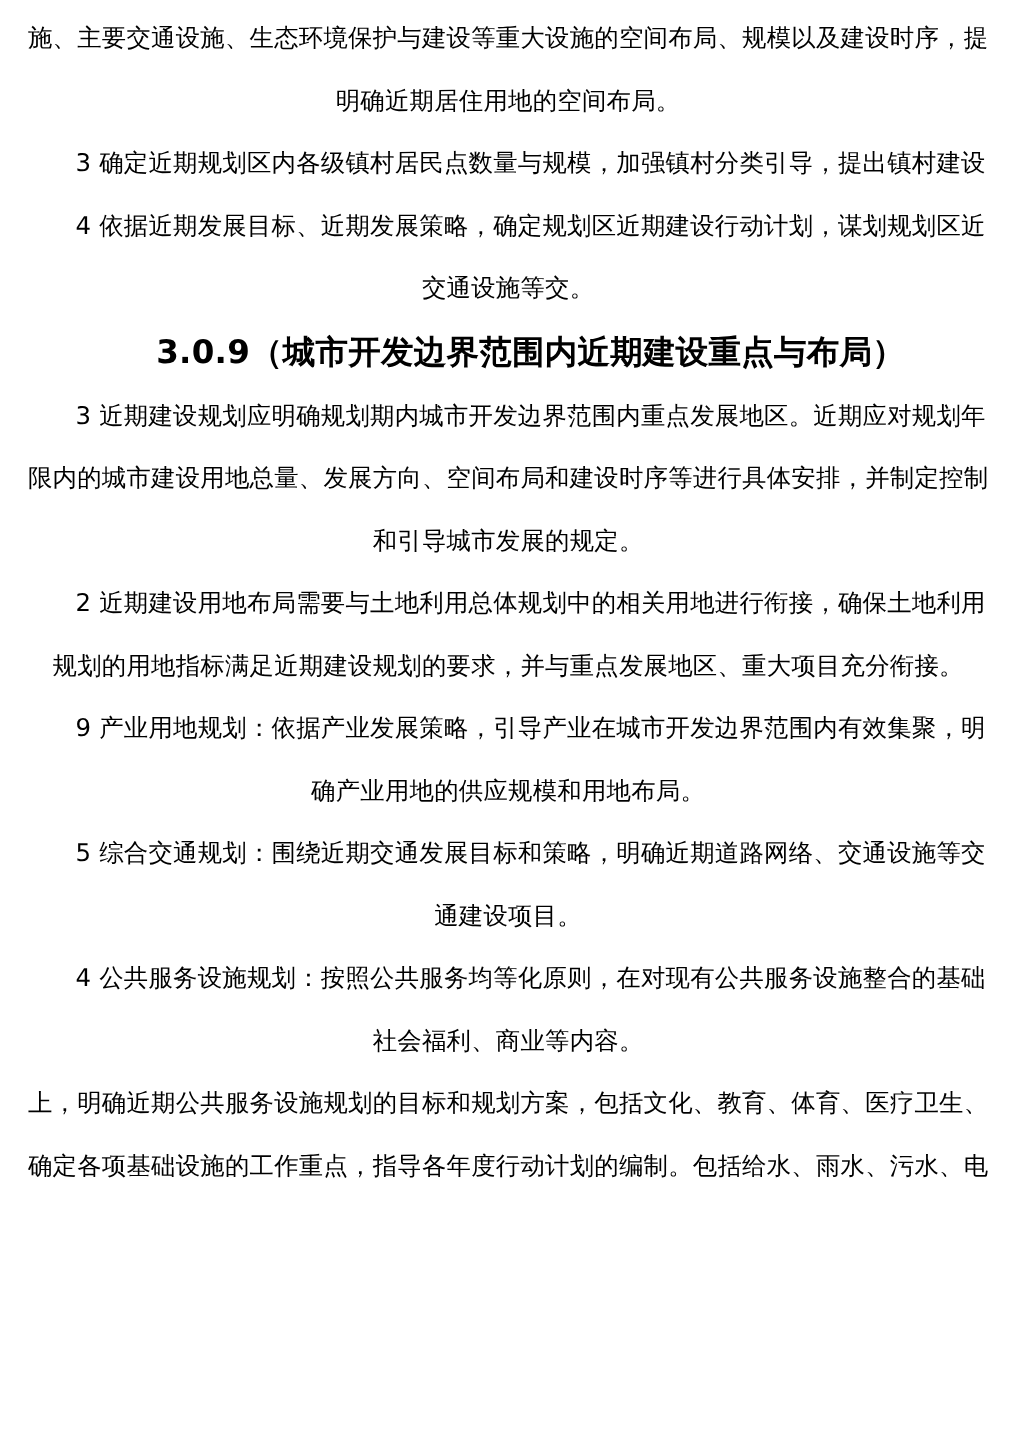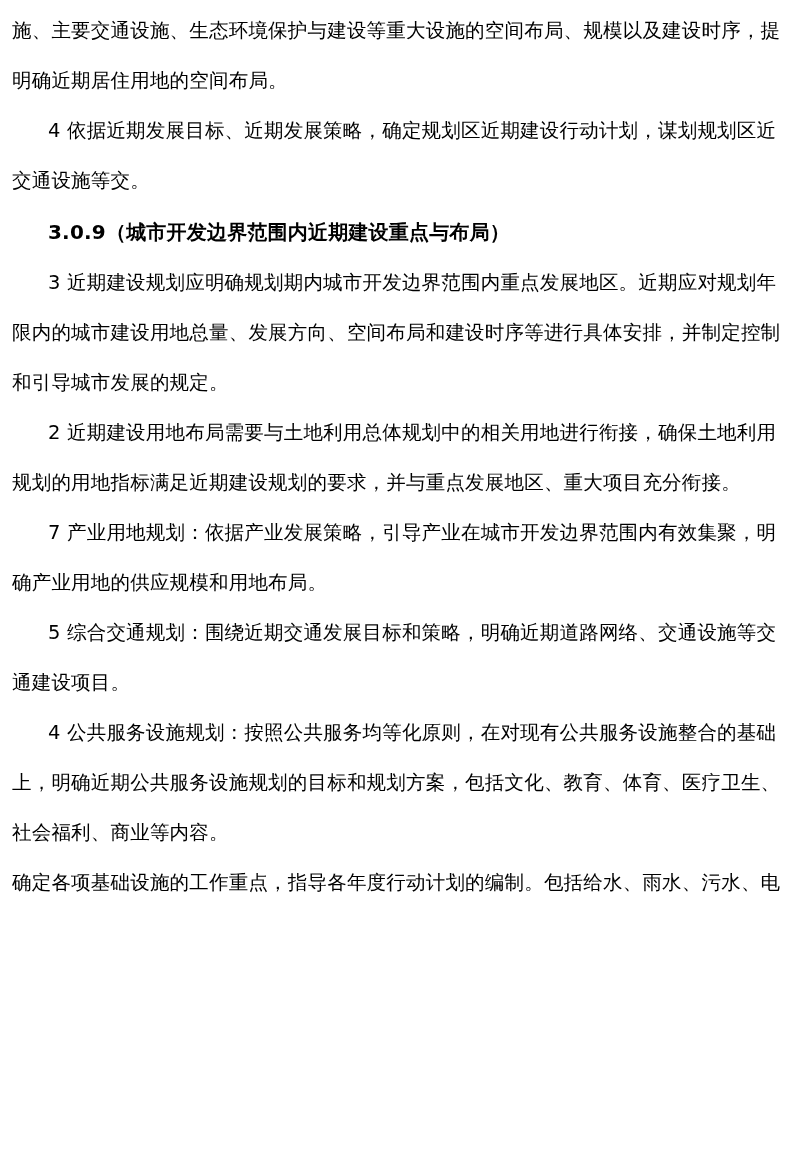--- a/index.html
+++ b/index.html
@@ -19,47 +19,48 @@
   .content {
     padding: 0 10px 0 12px;
     box-sizing: border-box;
   }
   p {
     margin: 0;
     font-size: 19.5px;
     line-height: 50px;
     letter-spacing: 0.2px;
     white-space: nowrap;
-    text-align: left;
+    text-align: center;
   }
   p.indent {
     text-indent: 36px;
   }
   p.heading {
     font-weight: bold;
     text-indent: 36px;
-    font-size: 20px;
+    font-size: 26px;
     line-height: 52px;
   }
   .spacer-top { height: 6px; }
   .para-block { margin: 0; }
 </style>
 </head>
 <body>
 
 <div class="page">
   <div class="content">
     <div class="spacer-top"></div>
 
     <div class="para-block">
       <p>施、主要交通设施、生态环境保护与建设等重大设施的空间布局、规模以及建设时序，提</p>
       <p>明确近期居住用地的空间布局。</p>
     </div>
 
     <div class="para-block">
+      <p class="indent">3 确定近期规划区内各级镇村居民点数量与规模，加强镇村分类引导，提出镇村建设</p>
     </div>
 
     <div class="para-block">
       <p class="indent">4 依据近期发展目标、近期发展策略，确定规划区近期建设行动计划，谋划规划区近</p>
       <p>交通设施等交。</p>
     </div>
 
     <div class="para-block">
       <p class="heading">3.0.9（城市开发边界范围内近期建设重点与布局）</p>
     </div>
@@ -70,33 +71,33 @@
       <p>和引导城市发展的规定。</p>
     </div>
 
     <div class="para-block">
       <p class="indent">2 近期建设用地布局需要与土地利用总体规划中的相关用地进行衔接，确保土地利用</p>
       <p>规划的用地指标满足近期建设规划的要求，并与重点发展地区、重大项目充分衔接。</p>
     </div>
 
 
     <div class="para-block">
-      <p class="indent">7 产业用地规划：依据产业发展策略，引导产业在城市开发边界范围内有效集聚，明</p>
+      <p class="indent">9 产业用地规划：依据产业发展策略，引导产业在城市开发边界范围内有效集聚，明</p>
       <p>确产业用地的供应规模和用地布局。</p>
     </div>
 
     <div class="para-block">
       <p class="indent">5 综合交通规划：围绕近期交通发展目标和策略，明确近期道路网络、交通设施等交</p>
       <p>通建设项目。</p>
     </div>
 
     <div class="para-block">
       <p class="indent">4 公共服务设施规划：按照公共服务均等化原则，在对现有公共服务设施整合的基础</p>
+      <p>社会福利、商业等内容。</p>
       <p>上，明确近期公共服务设施规划的目标和规划方案，包括文化、教育、体育、医疗卫生、</p>
-      <p>社会福利、商业等内容。</p>
     </div>
 
     <div class="para-block">
       <p>确定各项基础设施的工作重点，指导各年度行动计划的编制。包括给水、雨水、污水、电</p>
 
     </div>
 
   </div>
 </div>
 

